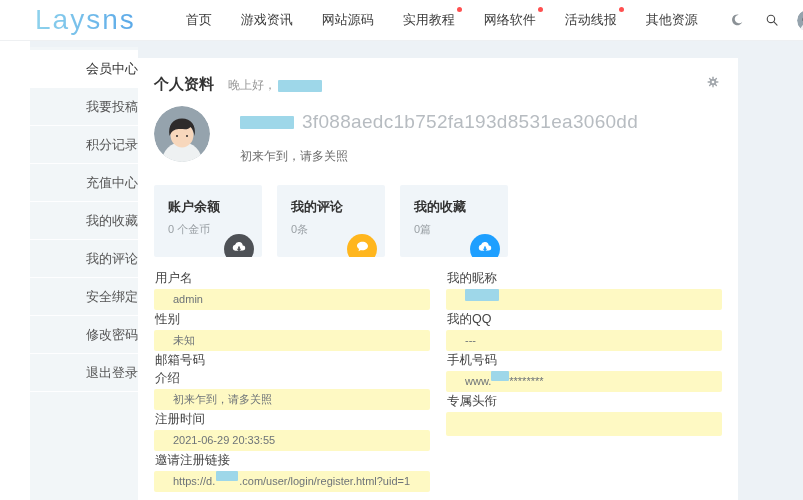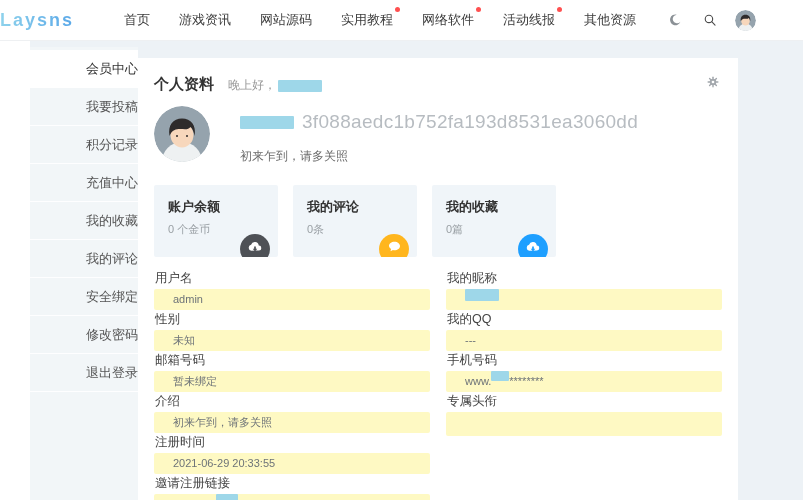--- a/index.html
+++ b/index.html
@@ -2,21 +2,21 @@
 <html><head>
 <meta charset="utf-8">
 <style>
   * { margin:0; padding:0; box-sizing:border-box; }
   html,body { width:803px; height:500px; overflow:hidden; }
   body { background:#edf2f6; font-family:"Liberation Sans","DejaVu Sans",sans-serif; position:relative; }
 
   
   .navbar { position:absolute; left:0; top:0; width:803px; height:41px; background:#fff;
             border-bottom:1px solid #eef0f2; display:flex; align-items:center; z-index:5; }
-  .logo { font-size:18px; letter-spacing:2px; font-weight:700;
+  .logo { margin-left:35px; font-size:28px; letter-spacing:2px; font-weight:400;
           background:linear-gradient(90deg,#8ed2ec,#5aa8e8); -webkit-background-clip:text;
           background-clip:text; color:transparent; cursor:pointer; }
   .menu { display:flex; margin-left:50px; }
   .mi { position:relative; font-size:13px; color:#3c3c3c; margin-right:29px; cursor:pointer; white-space:nowrap; }
   .dot { position:absolute; top:-4px; right:-7px; width:5px; height:5px; border-radius:50%;
          background:#ff5050; }
   .nav-right { margin-left:auto; margin-right:50px; display:flex; align-items:center; gap:15px; }
   .nicon { display:flex; align-items:center; justify-content:center; width:20px; height:20px; cursor:pointer; }
   .nav-avatar { width:21px; height:21px; border-radius:50%; overflow:hidden; cursor:pointer; }
 
@@ -42,21 +42,21 @@
   .profile-row { display:flex; margin-top:12px; }
   .avatar-big { width:56px; height:56px; border-radius:50%; overflow:hidden; flex:0 0 auto; }
   .profile-info { margin-left:30px; padding-top:5px; }
   .pline1 { display:flex; align-items:center; }
   .censor-name { width:54px; height:13px; }
   .hash { font-size:19px; color:#b7bcc1; margin-left:8px; letter-spacing:.3px; }
   .bio { font-size:12px; color:#6b6b6b; margin-top:15px; }
 
   
   .cards { display:flex; gap:15px; margin-top:20px; }
-  .card { width:124px; height:72px; background:#f0f5f9; border-radius:2px; position:relative;
+  .card { width:108px; height:72px; background:#f0f5f9; border-radius:2px; position:relative;
           overflow:hidden; padding:13px 9px 0 14px; cursor:pointer; }
   .card-title { font-size:13px; font-weight:bold; color:#333; }
   .card-val { font-size:11px; color:#9aa0a5; margin-top:6px; }
   .stat-icon { position:absolute; right:8px; bottom:-7px; width:30px; height:30px; border-radius:50%;
                background:var(--c); display:flex; align-items:center; justify-content:center; }
   .stat-icon svg { margin-bottom:5px; }
   .stat-icon svg .arrow { fill:var(--c); }
 
   
   .form { display:flex; gap:16px; margin-top:14px; }
@@ -203,23 +203,20 @@
           </div>
       </div>
       <div class="field">
         <div class="flabel">性别</div>
         <div class="fbox">
             <span>未知</span>
           </div>
       </div>
       <div class="field">
         <div class="flabel">邮箱号码</div>
-        <div class="fbox">
-            <span>暂未绑定</span>
-          </div>
       </div>
       <div class="field">
         <div class="flabel">介绍</div>
         <div class="fbox">
             <span>初来乍到，请多关照</span>
           </div>
       </div>
       <div class="field">
         <div class="flabel">注册时间</div>
         <div class="fbox">

